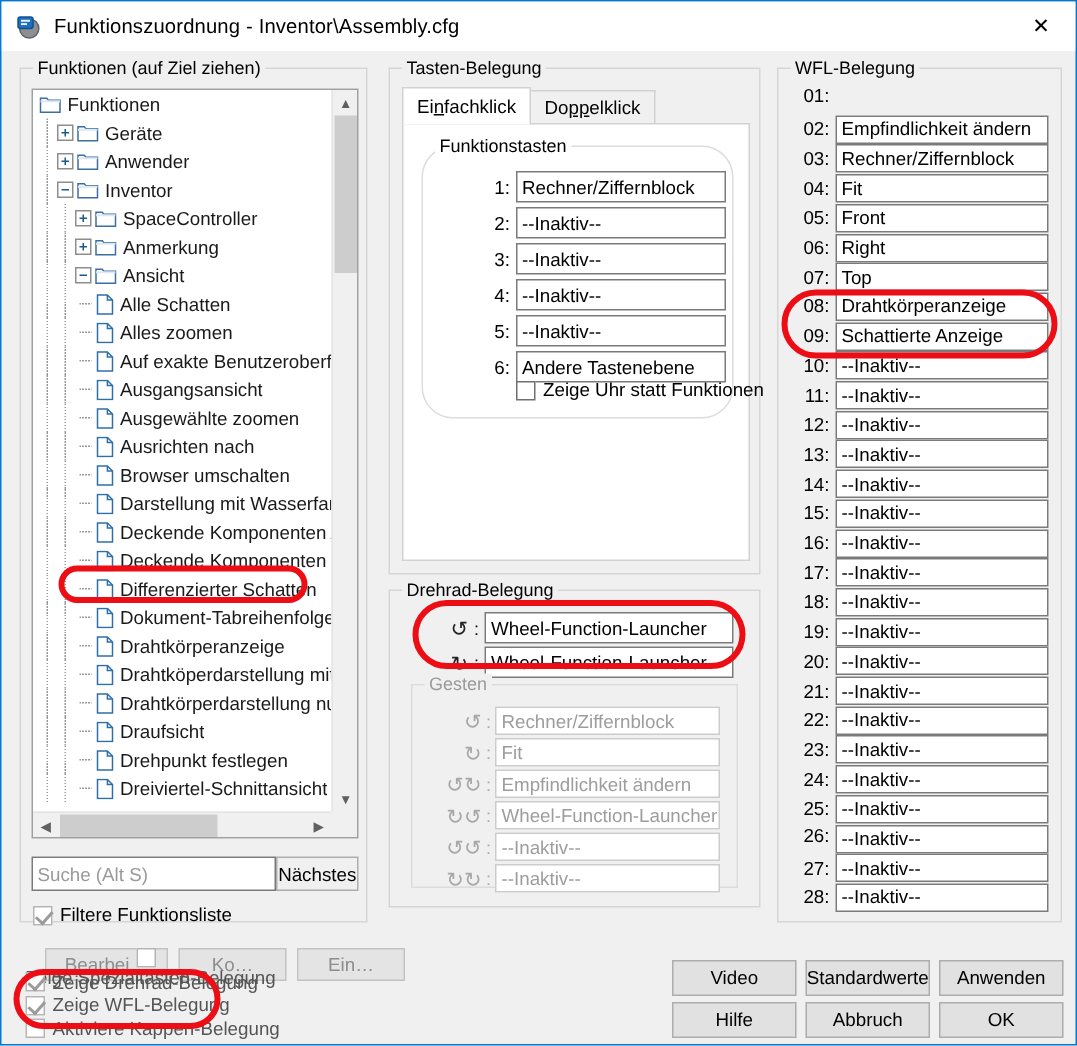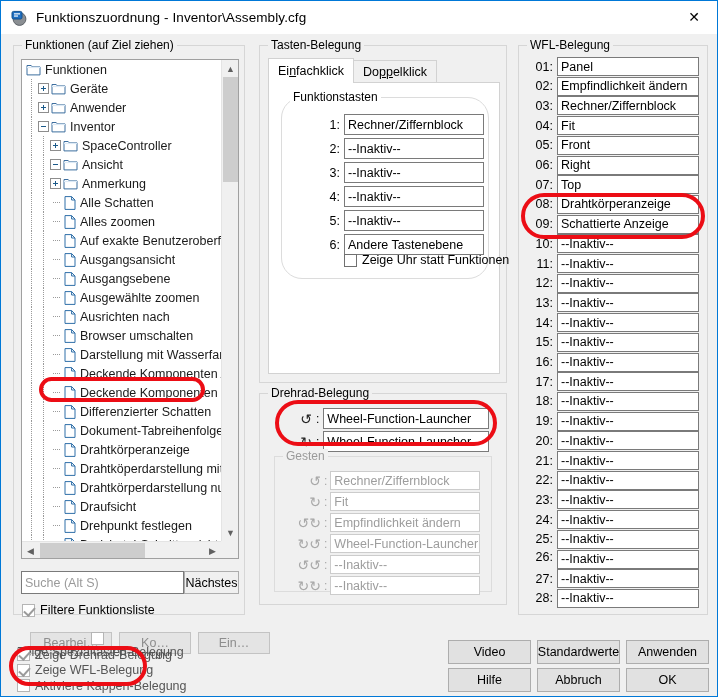--- a/index.html
+++ b/index.html
@@ -232,44 +232,44 @@
               <svg width="15" height="13" viewBox="0 0 15 13">
                 <path d="M1 2.5h4.2l1.1 1.4H14v8H1z" fill="#ffffff" stroke="#3c6e9f" stroke-width="1"></path>
                 <path d="M1 3.9h13v1.2H1z" fill="#dce9f5"></path>
               </svg>
             </span>
             <span class="lbl">SpaceController</span>
           </div>
           <div class="tnode">
             <span class="dots"></span>
             <span class="dots"></span>
+            <span class="expander plus"></span>
+            <span class="folder">
+              <svg width="15" height="13" viewBox="0 0 15 13">
+                <path d="M1 2.5h4.2l1.1 1.4H14v8H1z" fill="#ffffff" stroke="#3c6e9f" stroke-width="1"></path>
+                <path d="M1 3.9h13v1.2H1z" fill="#dce9f5"></path>
+              </svg>
+            </span>
+            <span class="lbl">Anmerkung</span>
+          </div>
+          <div class="tnode">
+            <span class="dots"></span>
+            <span class="dots"></span>
             <span class="expander "></span>
             <span class="folder">
               <svg width="15" height="13" viewBox="0 0 15 13">
                 <path d="M1 2.5h4.2l1.1 1.4H14v8H1z" fill="#ffffff" stroke="#3c6e9f" stroke-width="1"></path>
                 <path d="M1 3.9h13v1.2H1z" fill="#dce9f5"></path>
               </svg>
             </span>
             <span class="lbl">Ansicht</span>
           </div>
           <div class="tnode">
             <span class="dots"></span>
             <span class="dots"></span>
-            <span class="expander plus"></span>
-            <span class="folder">
-              <svg width="15" height="13" viewBox="0 0 15 13">
-                <path d="M1 2.5h4.2l1.1 1.4H14v8H1z" fill="#ffffff" stroke="#3c6e9f" stroke-width="1"></path>
-                <path d="M1 3.9h13v1.2H1z" fill="#dce9f5"></path>
-              </svg>
-            </span>
-            <span class="lbl">Anmerkung</span>
-          </div>
-          <div class="tnode">
-            <span class="dots"></span>
-            <span class="dots"></span>
             <span class="elbow"></span>
             <span class="filei">
               <svg width="12" height="14" viewBox="0 0 12 14">
                 <path d="M1 0.6h6.6L11 4v9.4H1z" fill="#ffffff" stroke="#2f6fa8" stroke-width="1"></path>
                 <path d="M7.6 0.6V4H11" fill="none" stroke="#2f6fa8" stroke-width="1"></path>
               </svg>
             </span>
             <span class="lbl">Alle Schatten</span>
           </div>
           <div class="tnode">
@@ -300,32 +300,20 @@
             <span class="dots"></span>
             <span class="dots"></span>
             <span class="elbow"></span>
             <span class="filei">
               <svg width="12" height="14" viewBox="0 0 12 14">
                 <path d="M1 0.6h6.6L11 4v9.4H1z" fill="#ffffff" stroke="#2f6fa8" stroke-width="1"></path>
                 <path d="M7.6 0.6V4H11" fill="none" stroke="#2f6fa8" stroke-width="1"></path>
               </svg>
             </span>
             <span class="lbl">Ausgangsansicht</span>
-          </div>
-          <div class="tnode">
-            <span class="dots"></span>
-            <span class="dots"></span>
-            <span class="elbow"></span>
-            <span class="filei">
-              <svg width="12" height="14" viewBox="0 0 12 14">
-                <path d="M1 0.6h6.6L11 4v9.4H1z" fill="#ffffff" stroke="#2f6fa8" stroke-width="1"></path>
-                <path d="M7.6 0.6V4H11" fill="none" stroke="#2f6fa8" stroke-width="1"></path>
-              </svg>
-            </span>
-            <span class="lbl">Ausgangsebene</span>
           </div>
           <div class="tnode">
             <span class="dots"></span>
             <span class="dots"></span>
             <span class="elbow"></span>
             <span class="filei">
               <svg width="12" height="14" viewBox="0 0 12 14">
                 <path d="M1 0.6h6.6L11 4v9.4H1z" fill="#ffffff" stroke="#2f6fa8" stroke-width="1"></path>
                 <path d="M7.6 0.6V4H11" fill="none" stroke="#2f6fa8" stroke-width="1"></path>
               </svg>
@@ -637,21 +625,20 @@
           </div>
         </div>
     </div>
   </div>
 
   <div class="group" style="left:517px; top:44px; width:190px; height:570px;">
     <span class="legend">WFL-Belegung</span>
     <div id="wfl-rows">
         <div style="position: absolute; left: 0px; top: 11px; width: 100%; display: flex; align-items: center;">
           <span class="rowlabel" style="width:34px; margin-right:4px;">01:</span>
-          <span class="tinput" style="width:142px; height:19px;">Panel</span>
         </div>
         <div style="position: absolute; left: 0px; top: 30.7px; width: 100%; display: flex; align-items: center;">
           <span class="rowlabel" style="width:34px; margin-right:4px;">02:</span>
           <span class="tinput" style="width:142px; height:19px;">Empfindlichkeit ändern</span>
         </div>
         <div style="position: absolute; left: 0px; top: 50.4px; width: 100%; display: flex; align-items: center;">
           <span class="rowlabel" style="width:34px; margin-right:4px;">03:</span>
           <span class="tinput" style="width:142px; height:19px;">Rechner/Ziffernblock</span>
         </div>
         <div style="position: absolute; left: 0px; top: 70.1px; width: 100%; display: flex; align-items: center;">

